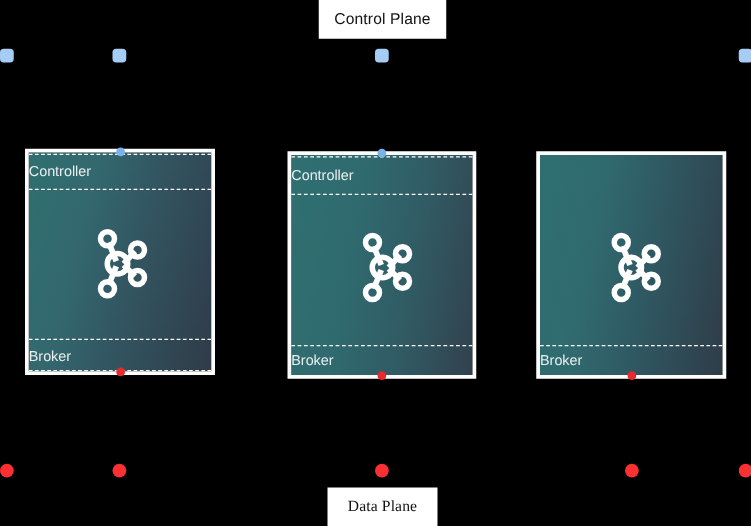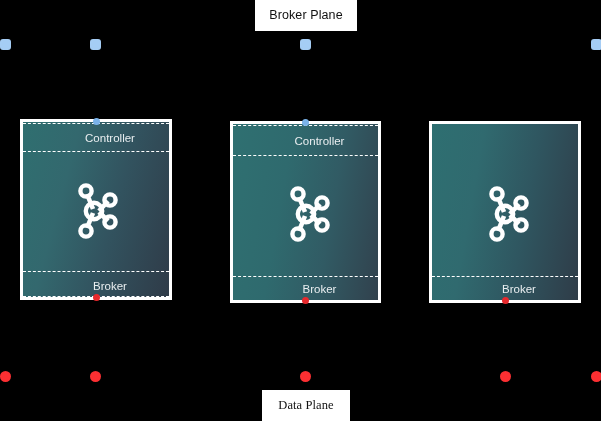--- a/index.html
+++ b/index.html
@@ -85,25 +85,24 @@
 
   .node-inner {
     position: absolute;
     left: 0; right: 0; top: 0; bottom: 0;
   }
 
   .seg-label {
     position: absolute;
     left: 0;
     right: 0;
-    text-align: center;
+    text-align: left;
     color: #e9eef0;
     font-size: 11.5px;
     line-height: 1;
-    margin-left: 28px;
   }
 
   .hline {
     position: absolute;
     left: 0;
     right: 0;
     height: 0;
     border-top: 1px dashed #ffffff;
   }
 
@@ -112,21 +111,21 @@
   }
 
   
   .logo svg { display: block; }
 </style>
 </head>
 <body>
 
 <div class="stage">
 
-  <div class="plane-label" id="control-plane-label">Broker Plane</div>
+  <div class="plane-label" id="control-plane-label">Control Plane</div>
 
   <div class="dot blue" style="left:0px;  top:39px;"></div>
   <div class="dot blue" style="left:90px; top:39px;"></div>
   <div class="dot blue" style="left:300px;top:39px;"></div>
   <div class="dot blue" style="left:591px;top:39px;"></div>
 
   <div class="node" style="left:20px; top:119px; width:152px; height:181px;">
     <div class="node-inner">
       <div class="hline" style="top:1px;"></div>
       <div class="seg-label" style="top:11px;">Controller</div>

